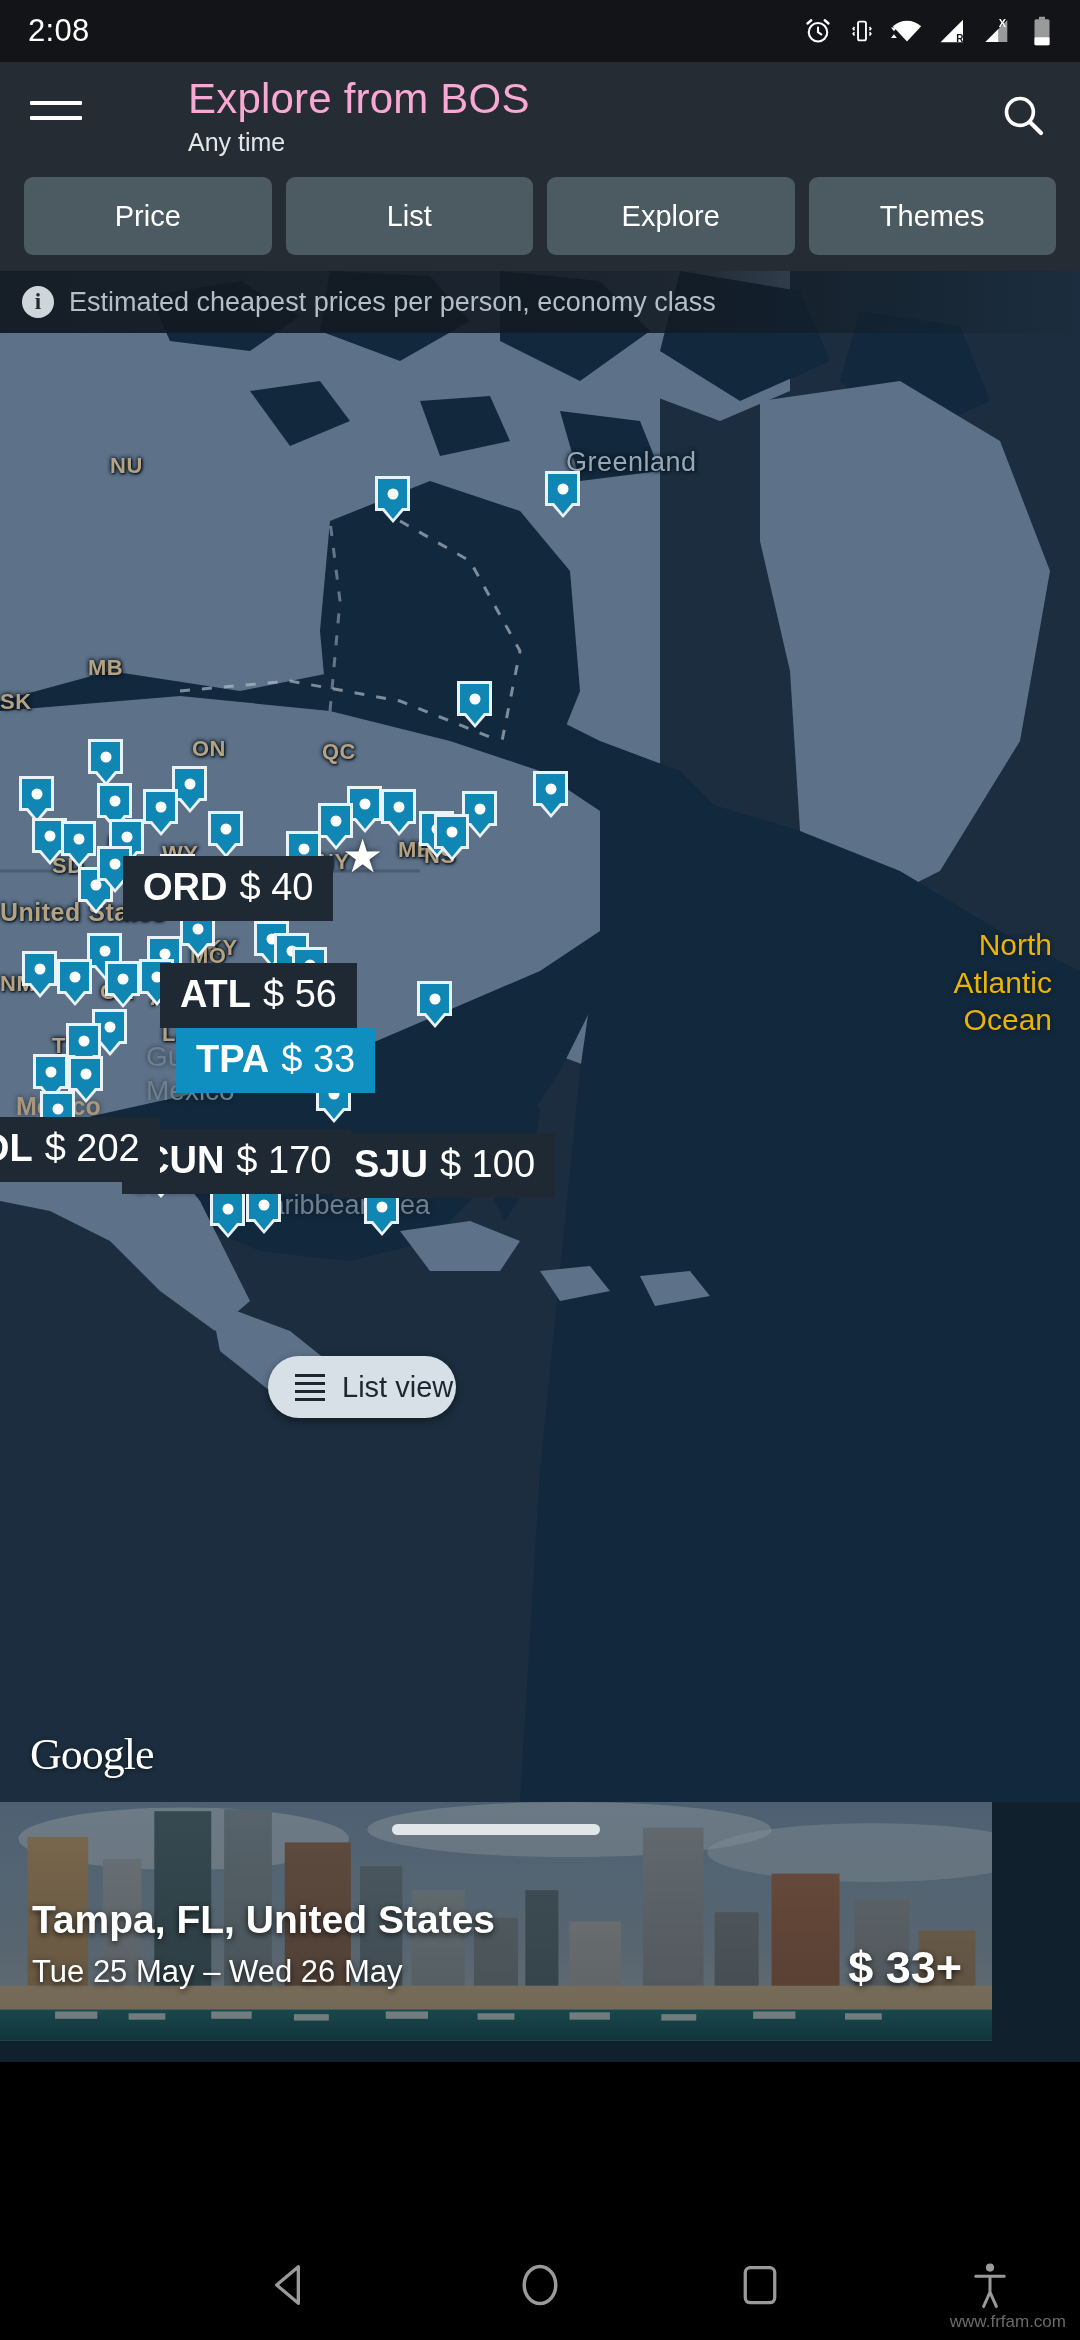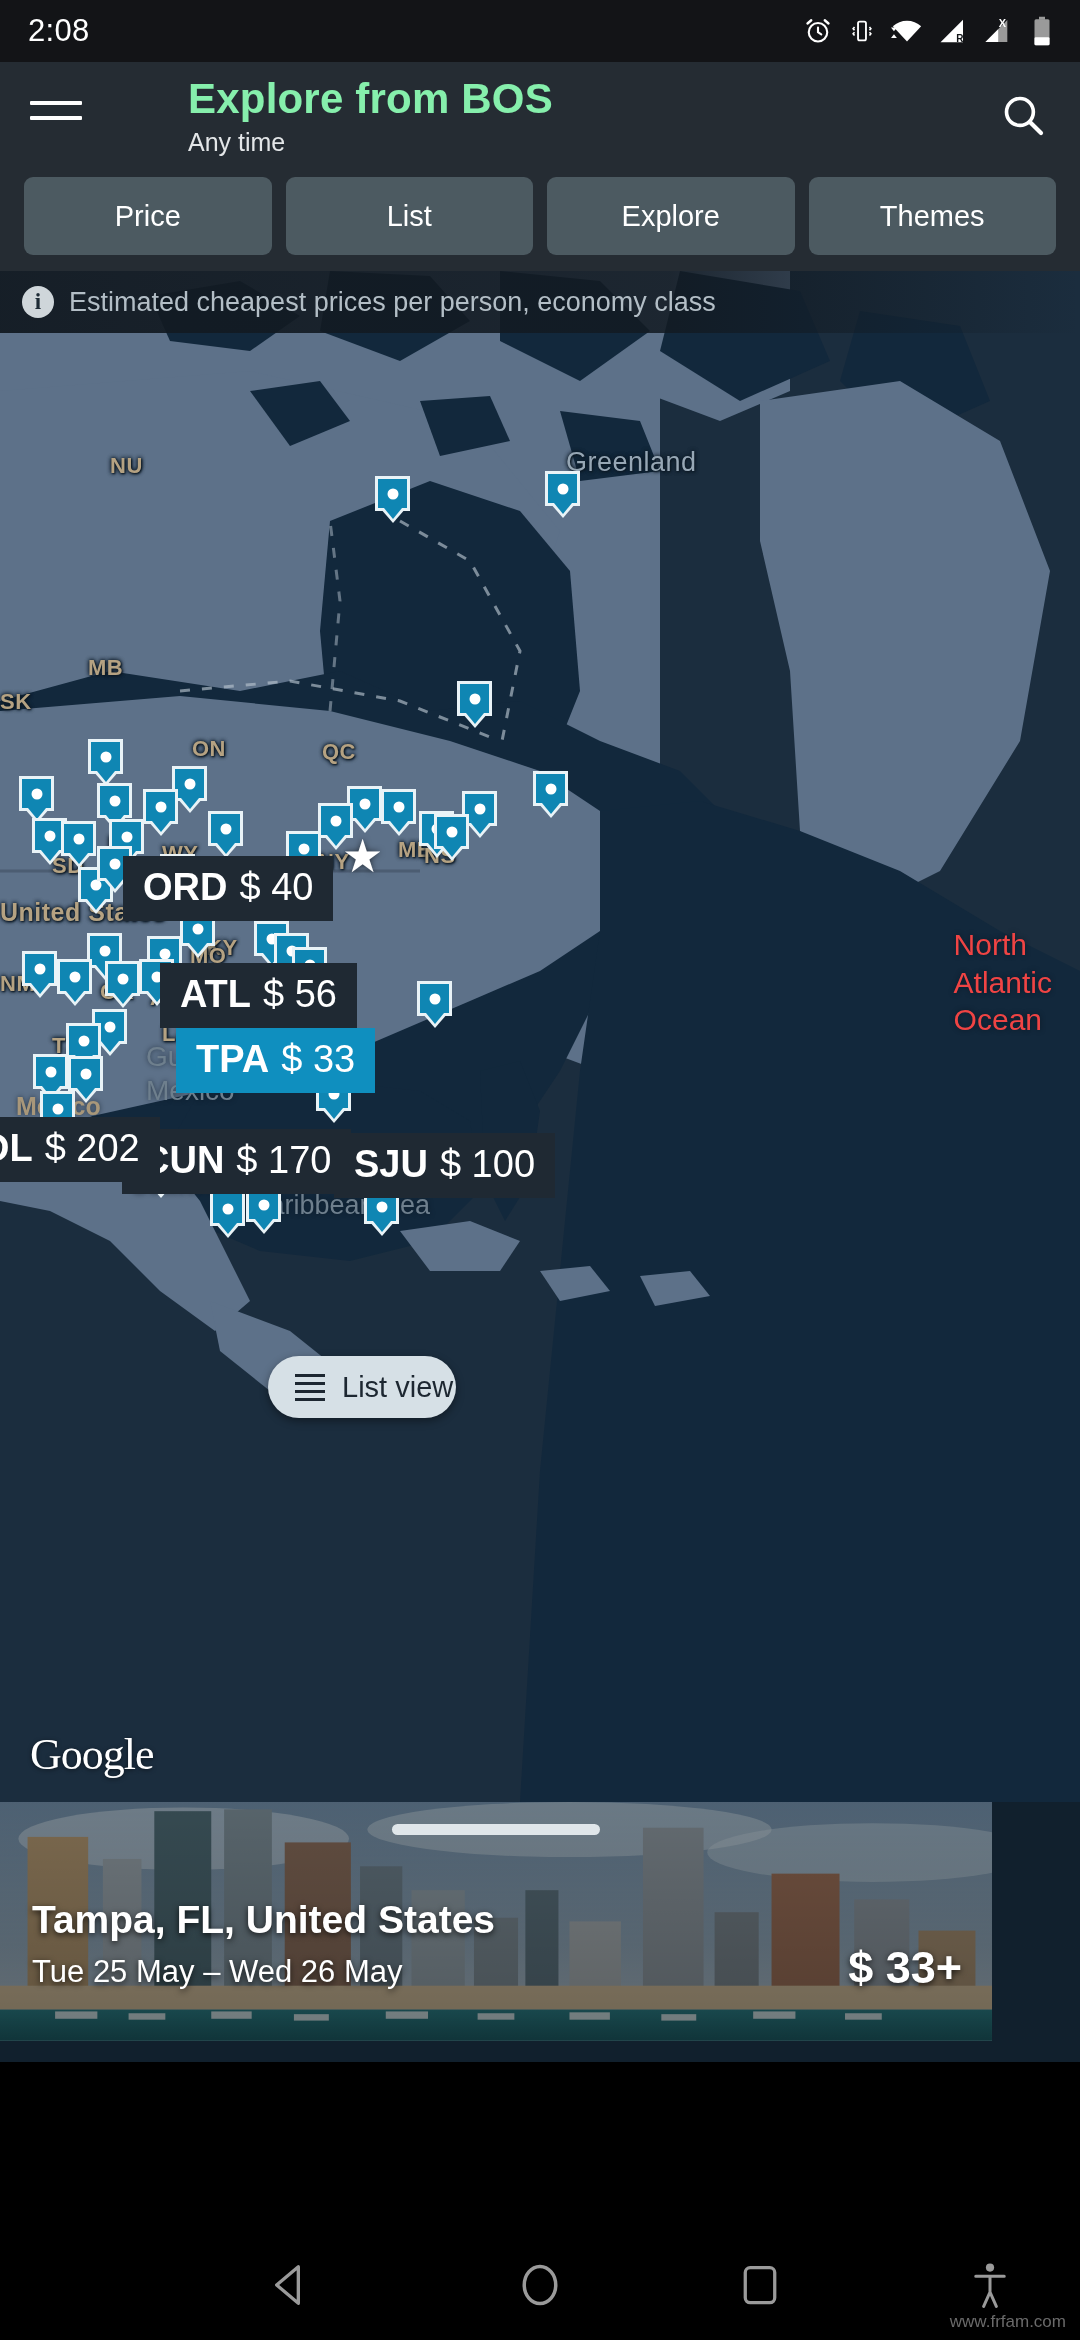--- a/index.html
+++ b/index.html
@@ -27,21 +27,21 @@
     background:#252c33; z-index:55;
   }
   .hamburger{
     position:absolute; left:30px; top:26px; width:54px; height:44px;
     display:flex; flex-direction:column; justify-content:center; gap:11px;
   }
   .hamburger span{ display:block; height:4px; background:#fff; border-radius:1px; }
   .hamburger span:nth-child(1){ width:52px; }
   .hamburger span:nth-child(2){ width:52px; }
   .title-wrap{ position:absolute; left:188px; top:12px; }
-  .apptitle{ color:#86efac; font-size:42px; font-weight:700; letter-spacing:.2px; line-height:1.18; }
+  .apptitle{ color:#f9a8d4; font-size:42px; font-weight:400; letter-spacing:.2px; line-height:1.18; }
   .appsub{ color:#e3e6e8; font-size:25px; margin-top:4px; }
   .search-btn{
     position:absolute; right:26px; top:22px; width:62px; height:62px;
     display:flex; align-items:center; justify-content:center;
   }
 
   
   .chipbar{
     position:absolute; top:161px; left:0; width:1080px; height:110px;
     background:#252c33; display:flex; align-items:center; gap:14px;
@@ -72,22 +72,22 @@
   }
   .infotext{ color:#b3bec6; font-size:27px; white-space:nowrap; }
 
   
   .mlabel{
     position:absolute; font-size:22px; color:#b5a282;
     text-shadow:0 0 4px #0d1a26,0 0 4px #0d1a26,1px 1px 2px #0d1a26;
     font-weight:bold; z-index:14; letter-spacing:.5px;
   }
   .olabel{
-    position:absolute; color:#ef4444; font-size:30px; line-height:1.25;
-    text-align:left; z-index:14; text-shadow:0 0 5px rgba(10,20,30,.7);
+    position:absolute; color:#eab308; font-size:30px; line-height:1.25;
+    text-align:right; z-index:14; text-shadow:0 0 5px rgba(10,20,30,.7);
   }
   .glabel{
     position:absolute; color:#6e7f8d; font-size:28px; line-height:1.25;
     z-index:14; text-shadow:0 0 5px rgba(10,20,30,.6);
   }
 
   
   .pin{ position:absolute; width:35px; height:44px; z-index:16; }
   .pin .box{
     width:35px; height:35px; background:#0f86b3; border:3px solid #e9f3f7;

